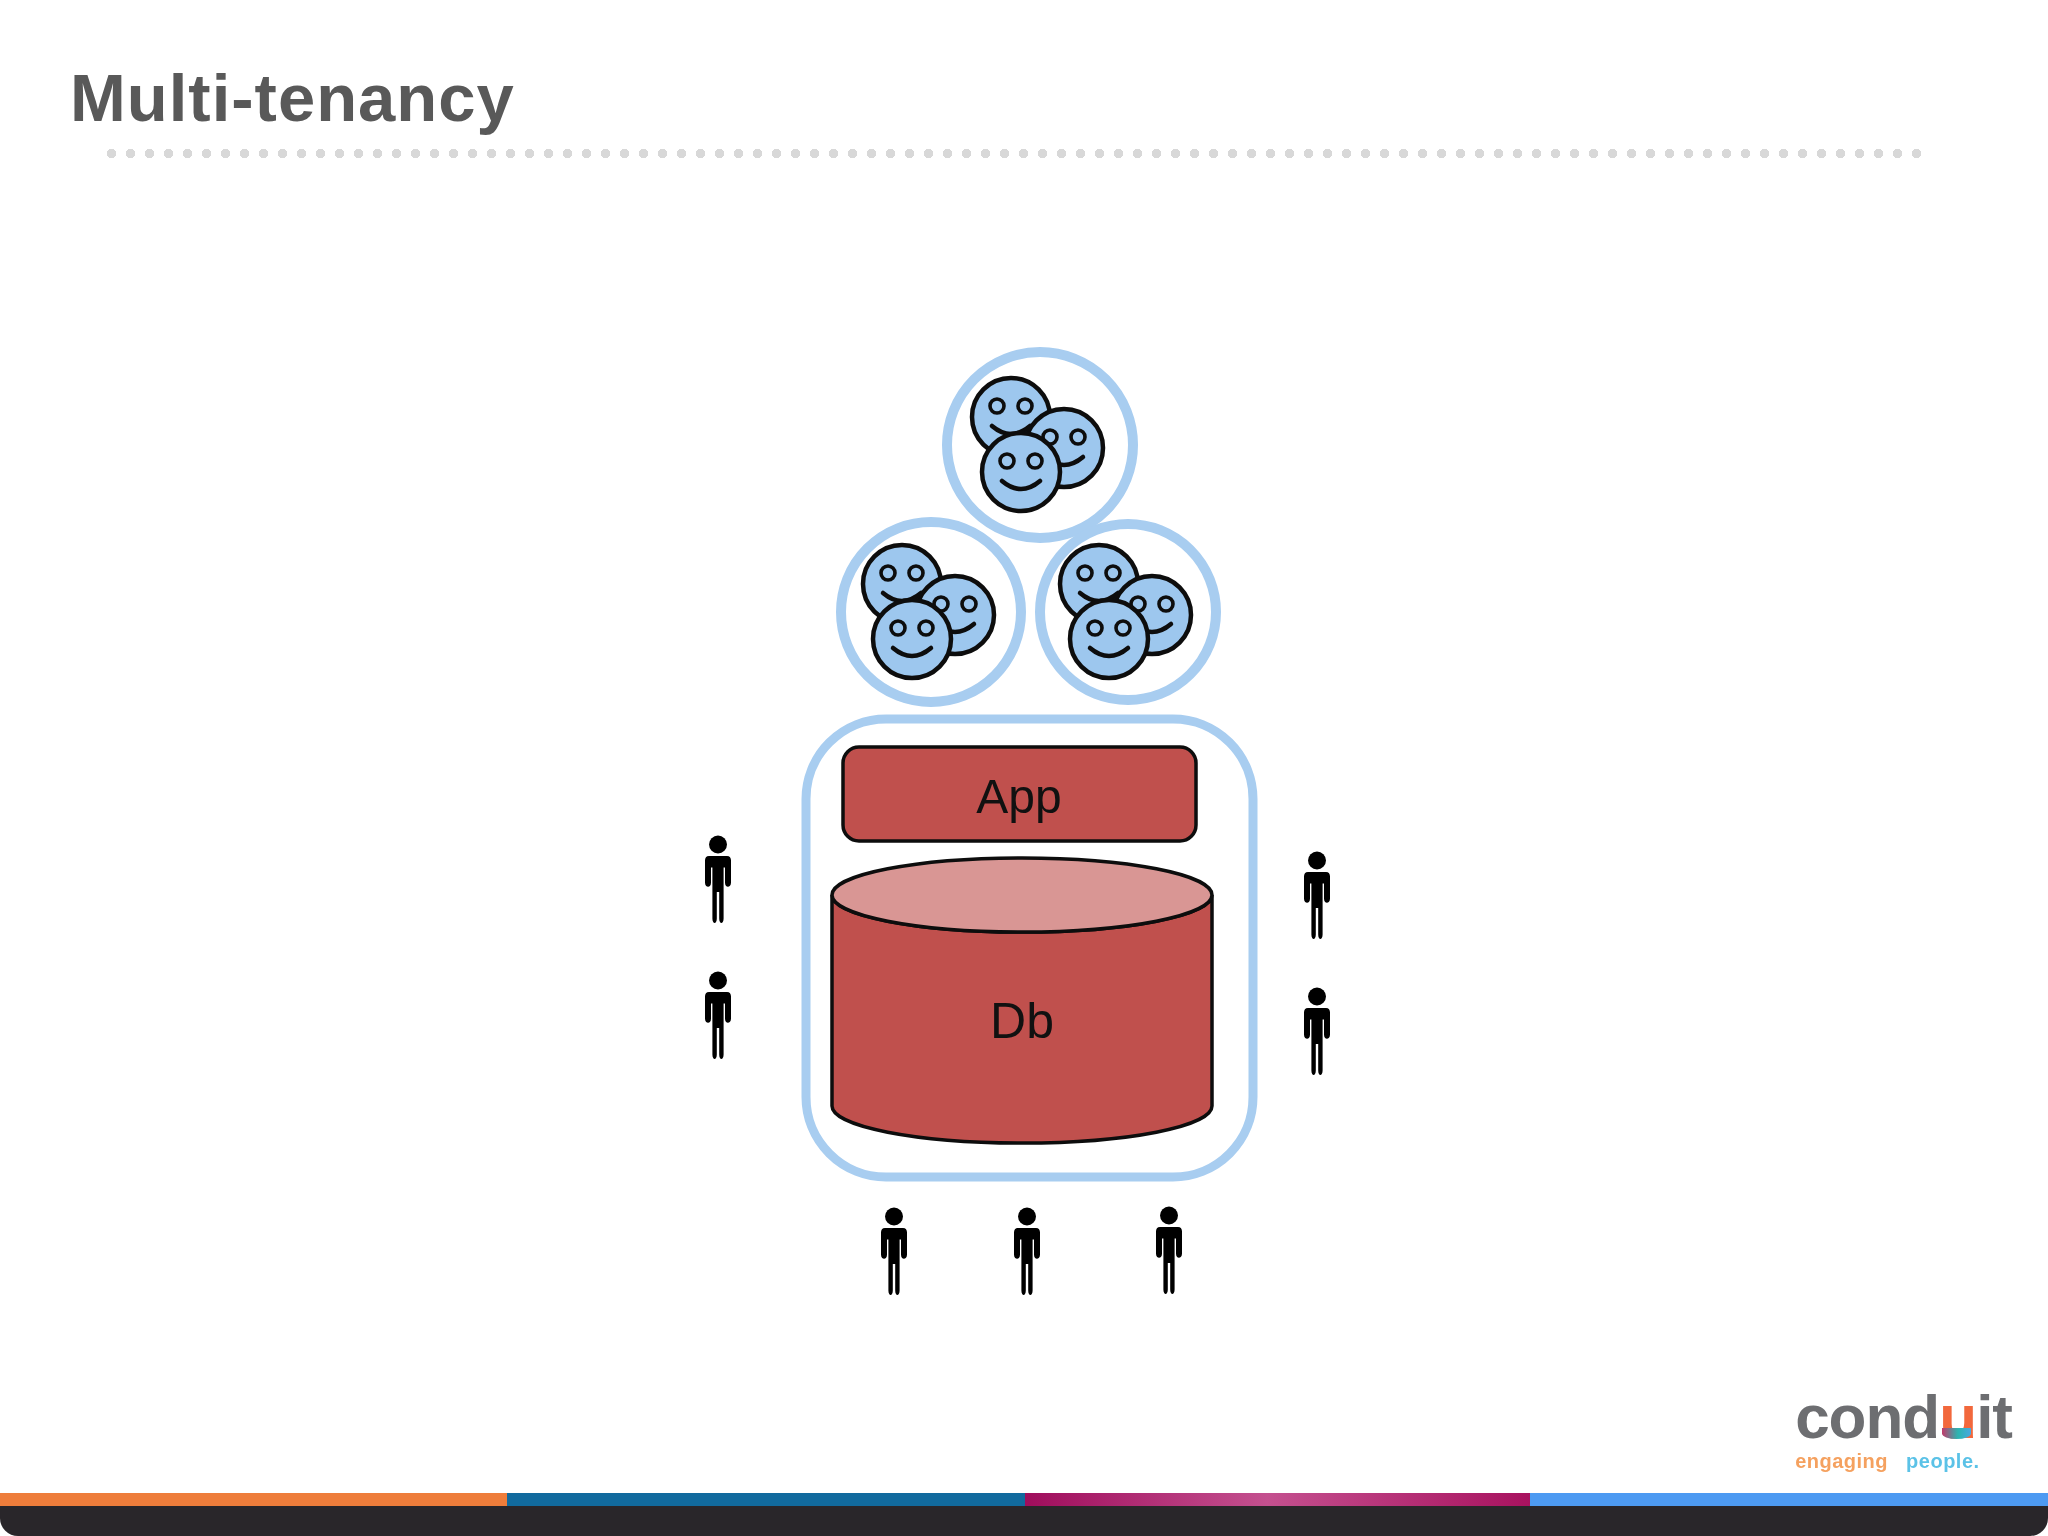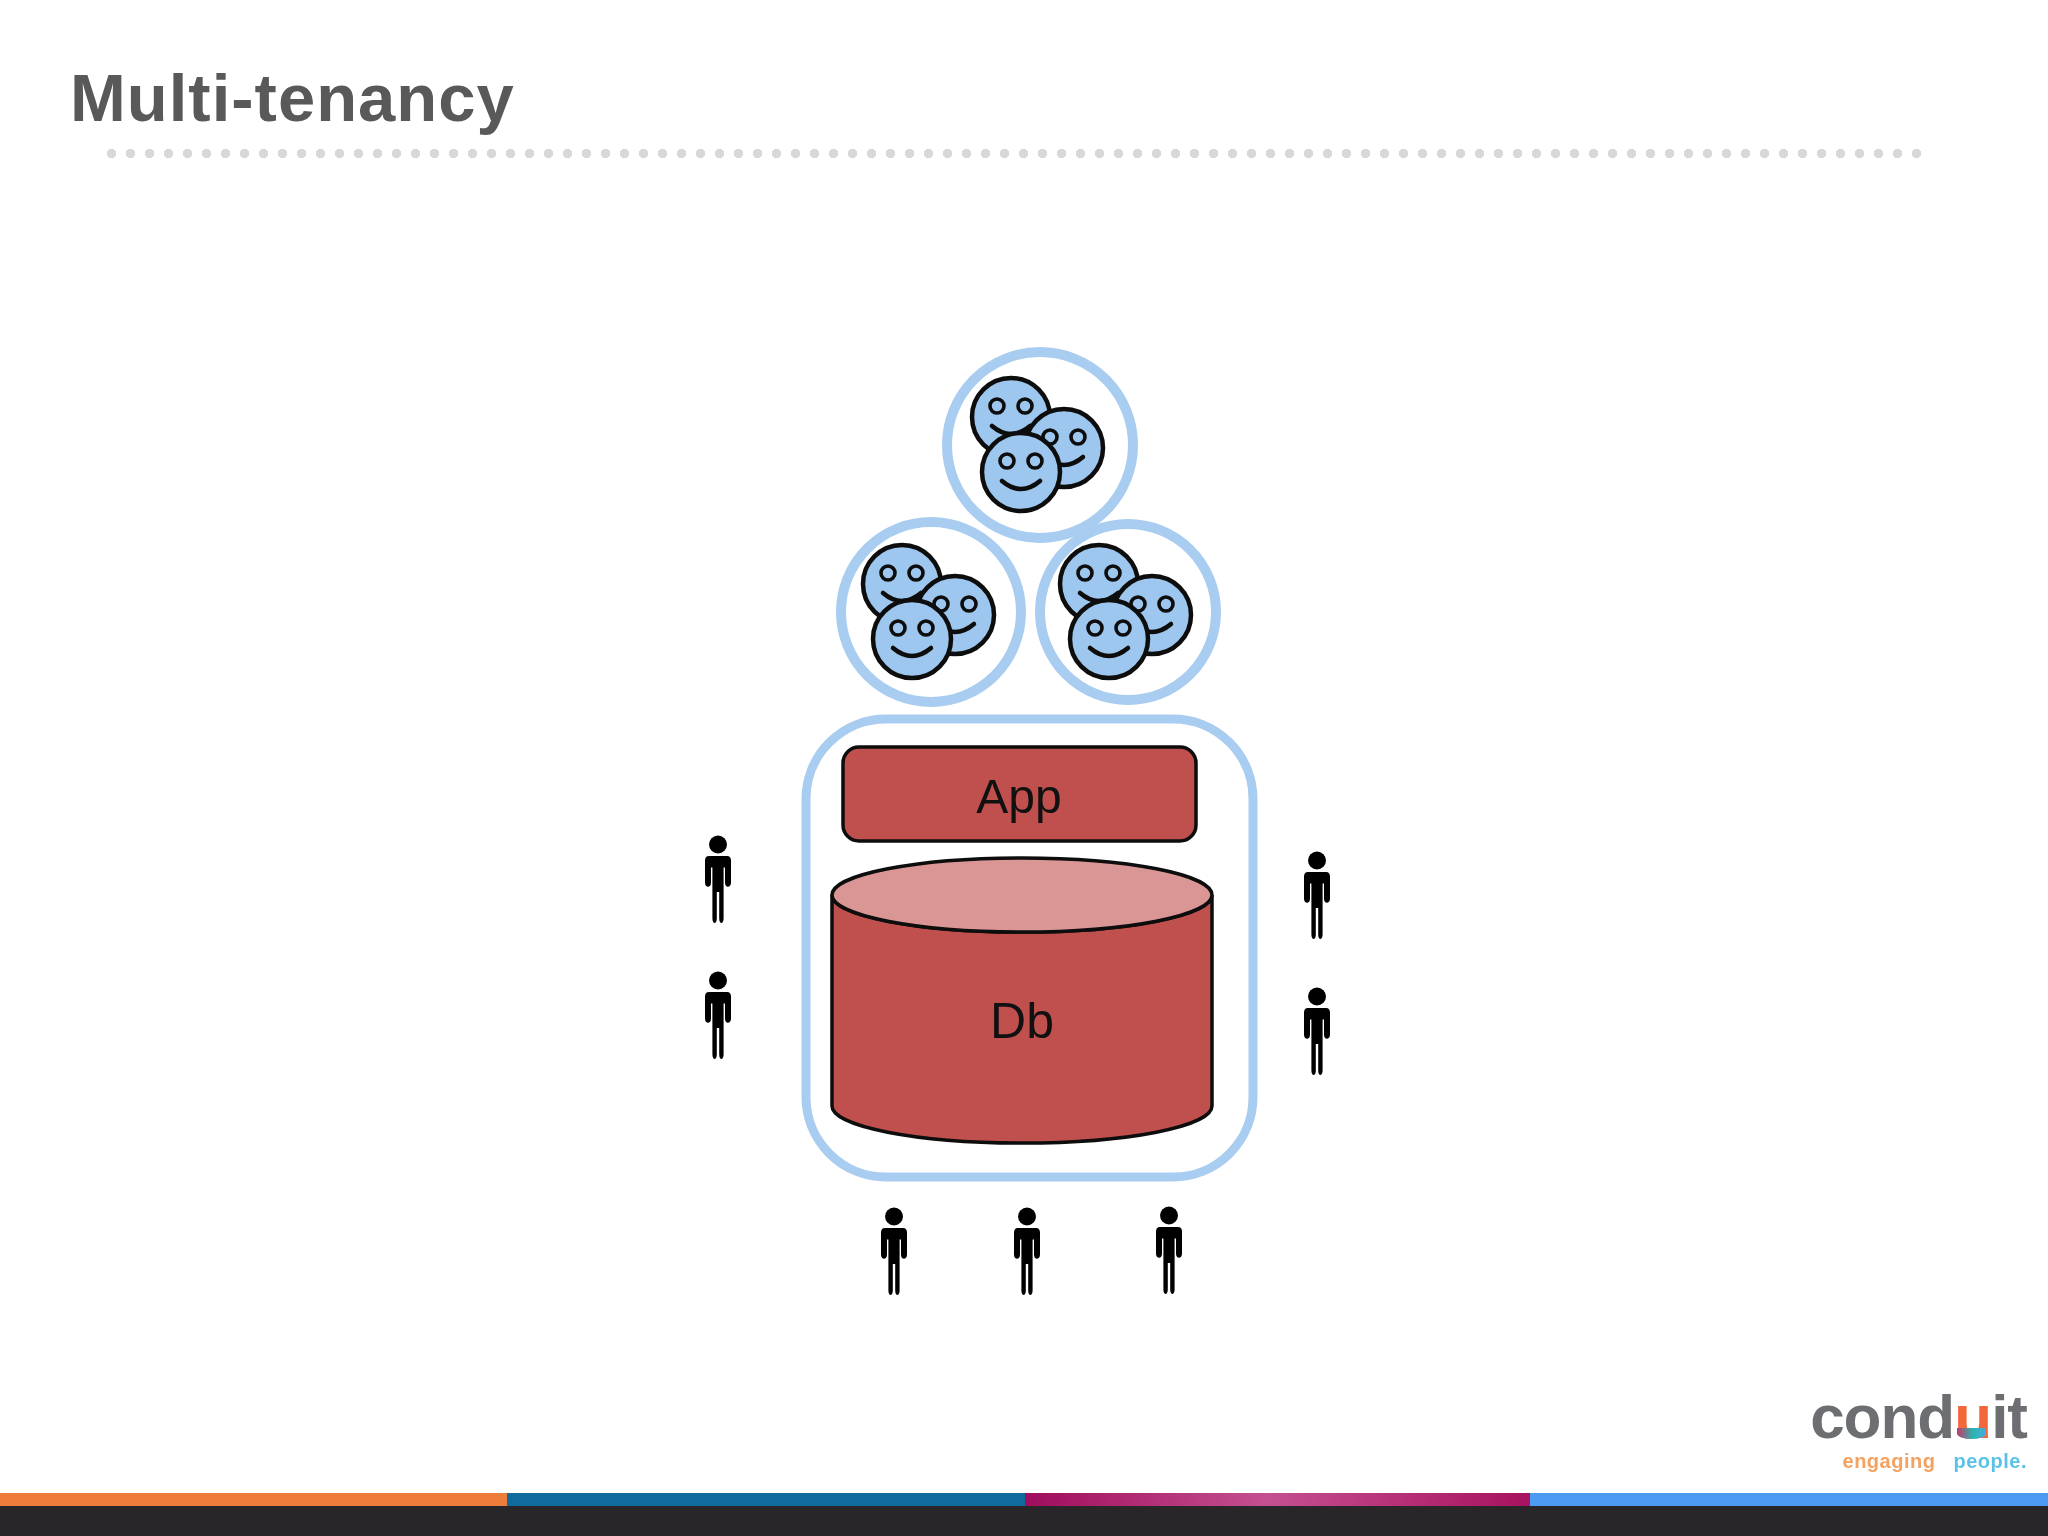--- a/index.html
+++ b/index.html
@@ -1,35 +1,35 @@
 <!DOCTYPE html>
 <html><head>
 <meta charset="utf-8">
 <style>
   html,body{margin:0;padding:0;background:#fff;}
   .slide{
     position:relative;width:2048px;height:1536px;background:#ffffff;
-    font-family:"Liberation Sans",sans-serif;overflow:hidden;
+    font-family:"Liberation Sans",sans-serif;overflow:hidden;border-radius:18px;
   }
   .title{
     position:absolute;left:70px;top:64px;margin:0;
     font-size:67px;font-weight:bold;color:#595959;letter-spacing:1px;line-height:1;
   }
   .dotted-divider{
     position:absolute;left:102px;top:148px;width:1824px;height:11px;
     background-image:radial-gradient(circle,#D8D8D8 4.5px,rgba(0,0,0,0) 5px);
     background-size:19px 11px;background-repeat:repeat-x;
   }
   .diagram-svg{position:absolute;left:0;top:0;}
   .smiley-face{fill:#9DC7EE;stroke:#0D0D0D;stroke-width:4.5;}
   .smiley-eye{fill:#9DC7EE;stroke:#0D0D0D;stroke-width:3.6;}
   .smiley-mouth{fill:none;stroke:#0D0D0D;stroke-width:4.5;stroke-linecap:round;}
   .person{fill:#000000;}
   .diagram-label{fill:#111111;text-anchor:middle;font-family:"Liberation Sans",sans-serif;}
-  .logo{position:absolute;top:1386px;right:21px;text-align:right;line-height:1;}
+  .logo{position:absolute;top:1386px;right:36px;line-height:1;}
   .logo-word{
     font-size:62px;font-weight:bold;color:#6D6E71;letter-spacing:-1px;white-space:nowrap;
   }
   .logo-accent{color:#F2683C;position:relative;display:inline-block;}
   .logo-accent::after{
     content:"";position:absolute;left:3px;right:5px;bottom:9px;height:11px;
     background:linear-gradient(90deg,#C13A6B 0%,#2BB5B0 55%,#49A8E0 100%);
     border-radius:0 0 100% 100%/0 0 100% 100%;
   }
   .tagline{margin-top:3px;font-size:20px;font-weight:bold;letter-spacing:0.5px;white-space:nowrap;}

